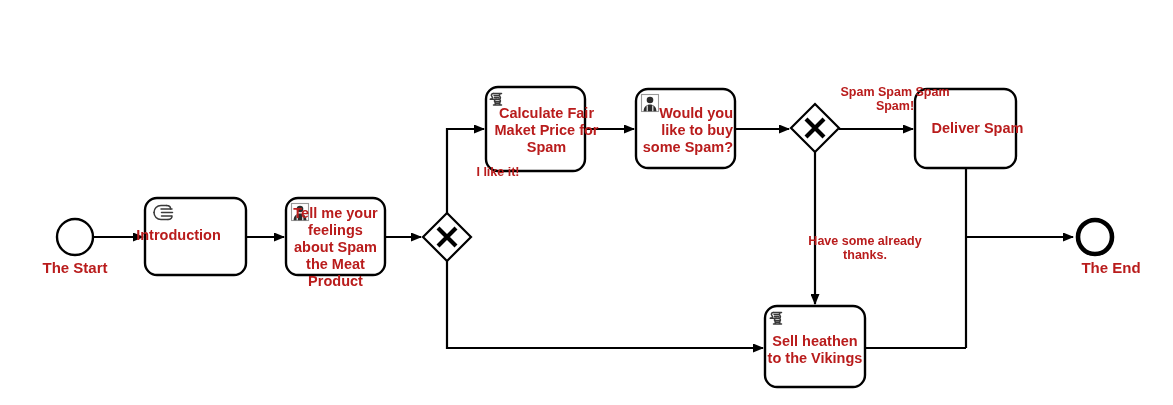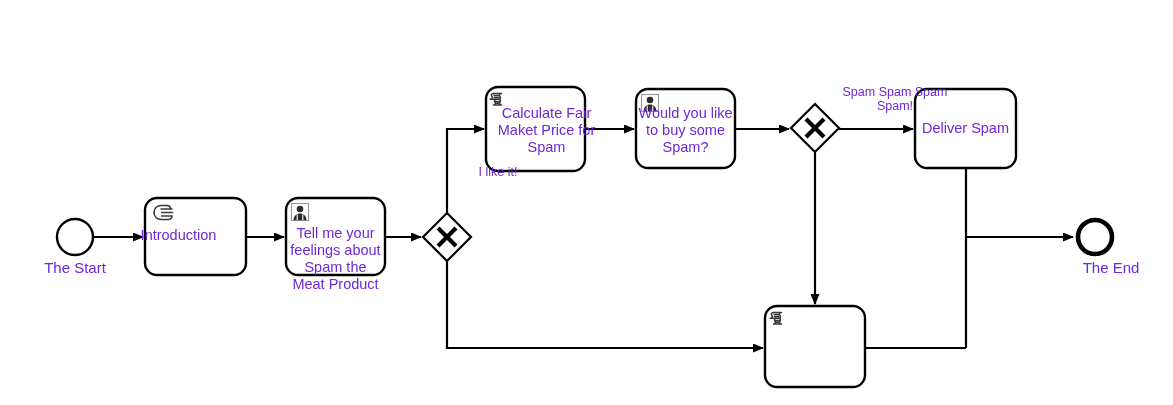--- a/index.html
+++ b/index.html
@@ -59,25 +59,26 @@
     stroke: #3a3a3a;
     stroke-width: 1.5;
     stroke-linejoin: round;
     stroke-linecap: round;
   }
   .icon-fill-dark {
     fill: #2b2b2b;
   }
   .lbl {
     position: absolute;
-    color: #6d28d9;
+    color: #b91c1c;
     text-align: center;
     line-height: 15px;
     white-space: pre-line;
     pointer-events: none;
+    font-weight: bold;
   }
   .task-label {
     font-size: 14.5px;
     line-height: 17px;
   }
   .event-label {
     font-size: 15px;
     line-height: 15px;
   }
   .flow-label {
@@ -193,28 +194,30 @@
       <circle class="event-start" cx="75" cy="237" r="18"></circle>
       <circle class="event-end" cx="1095" cy="237" r="17"></circle>
     </g>
   </svg>
 
   <div class="lbl event-label" style="left:30px; top:260px; width:90px;">The Start</div>
   <div class="lbl event-label" style="left:1066px; top:260px; width:90px;">The End</div>
 
   <div class="lbl task-label" style="left:130px; top:227px; width:97px;">Introduction</div>
 
-  <div class="lbl task-label" style="left:288px; top:205px; width:95px;margin-top:20px;">Tell me your feelings about Spam the Meat Product</div>
+  <div class="lbl task-label" style="left:288px; top:205px; width:95px;">Tell me your feelings about Spam the Meat Product</div>
 
   <div class="lbl task-label" style="left:488px; top:105px; width:117px;">Calculate Fair Maket Price for Spam</div>
 
-  <div class="lbl task-label" style="left:638px; top:105px; width:95px;">Would you like to buy some Spam?</div>
-
-  <div class="lbl task-label" style="left:917px; top:120px; width:97px;">Deliver Spam</div>
-
+  <div class="lbl task-label" style="left:638px; top:105px; width:95px;text-align:right;">Would you like to buy some Spam?</div>
+
+  <div class="lbl task-label" style="left:917px; top:120px; width:97px;padding-left:12px;">Deliver Spam</div>
+
+  <div class="lbl task-label" style="left:767px; top:333px; width:96px;">Sell heathen to the Vikings</div>
 
   <div class="lbl flow-label" style="left:453px; top:165px; width:90px; text-align:center;">I like it!</div>
 
 
   <div class="lbl flow-label" style="left:835px; top:85px; width:120px;">Spam Spam Spam Spam!</div>
 
+  <div class="lbl flow-label" style="left:800px; top:234px; width:130px;">Have some already thanks.</div>
 
 </div>
 
 </body></html>

